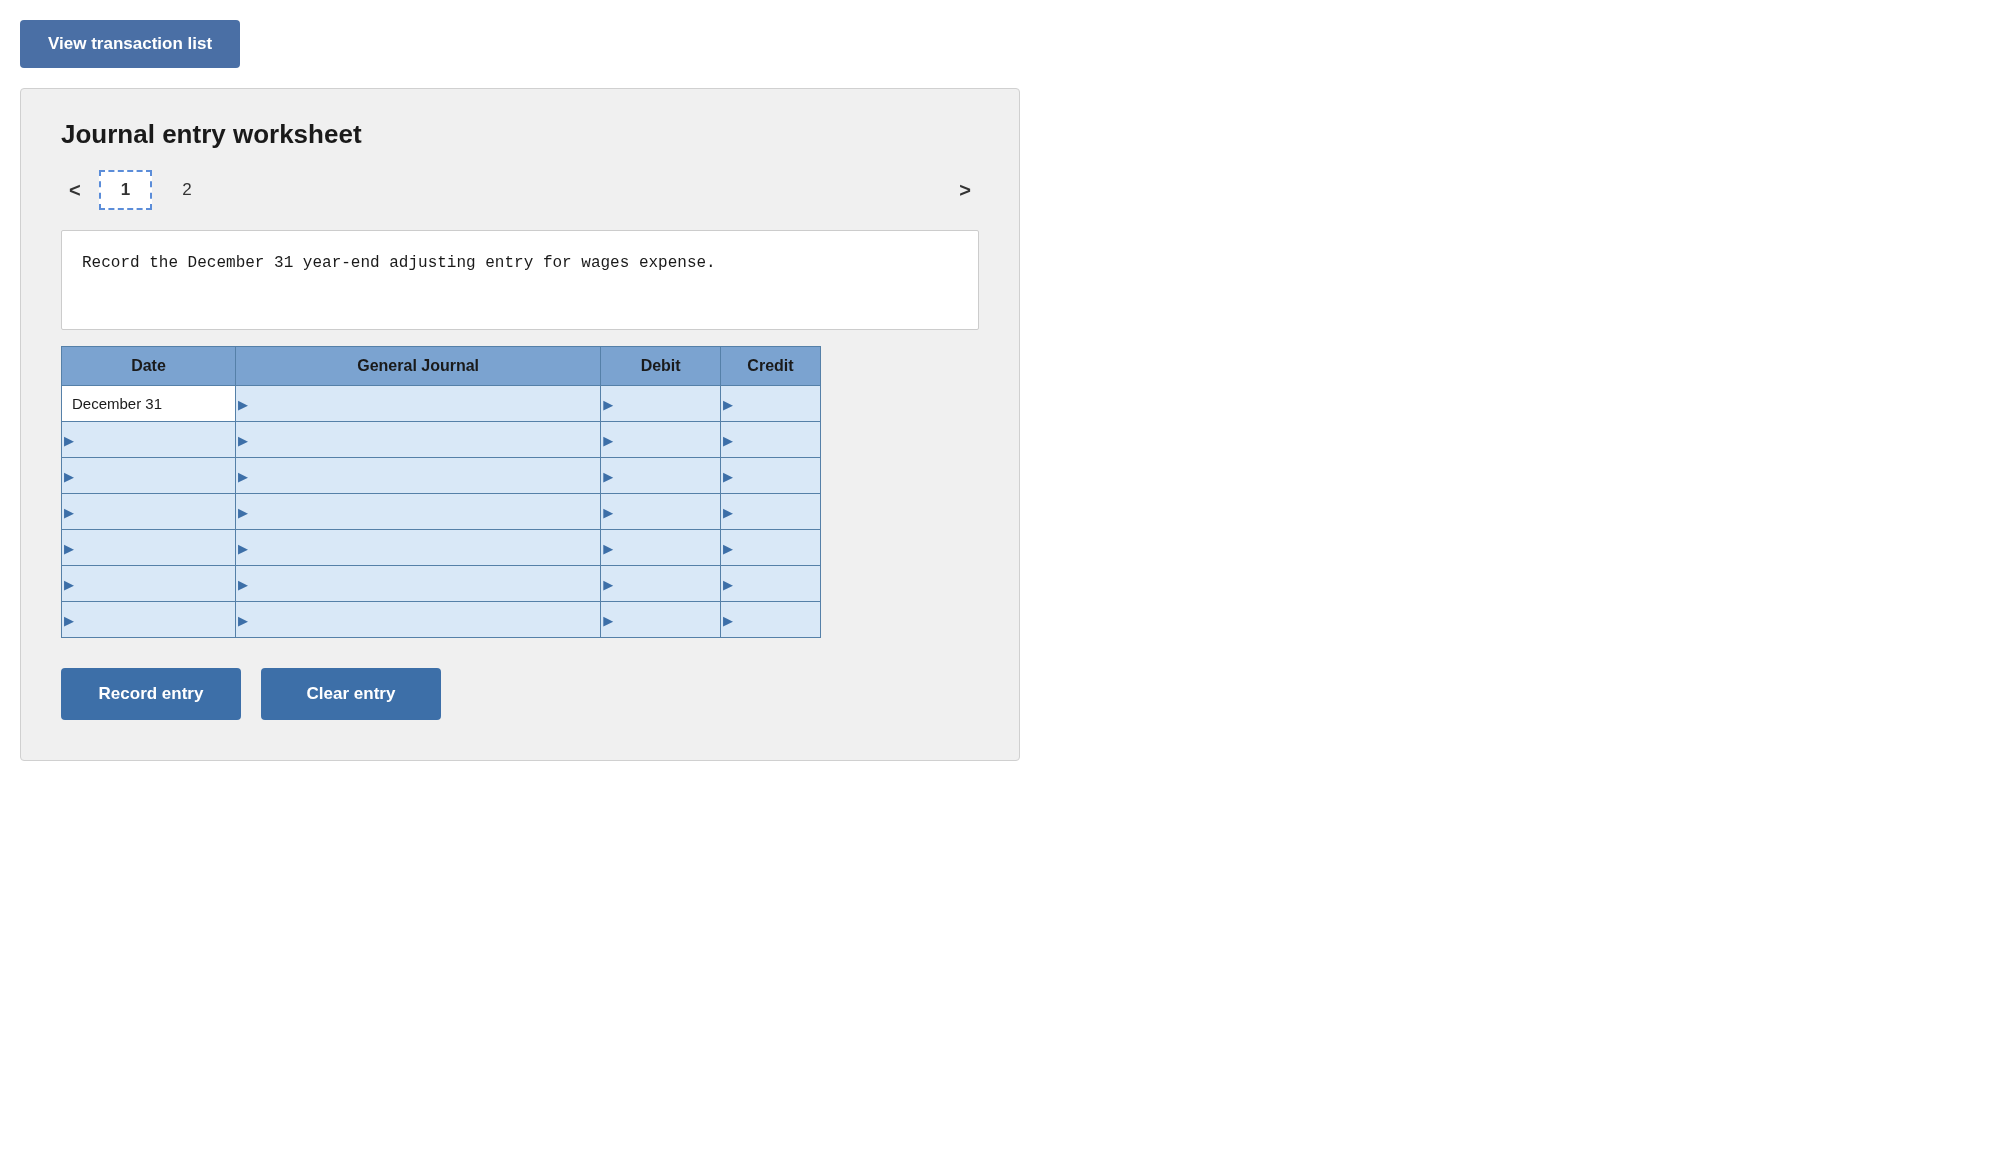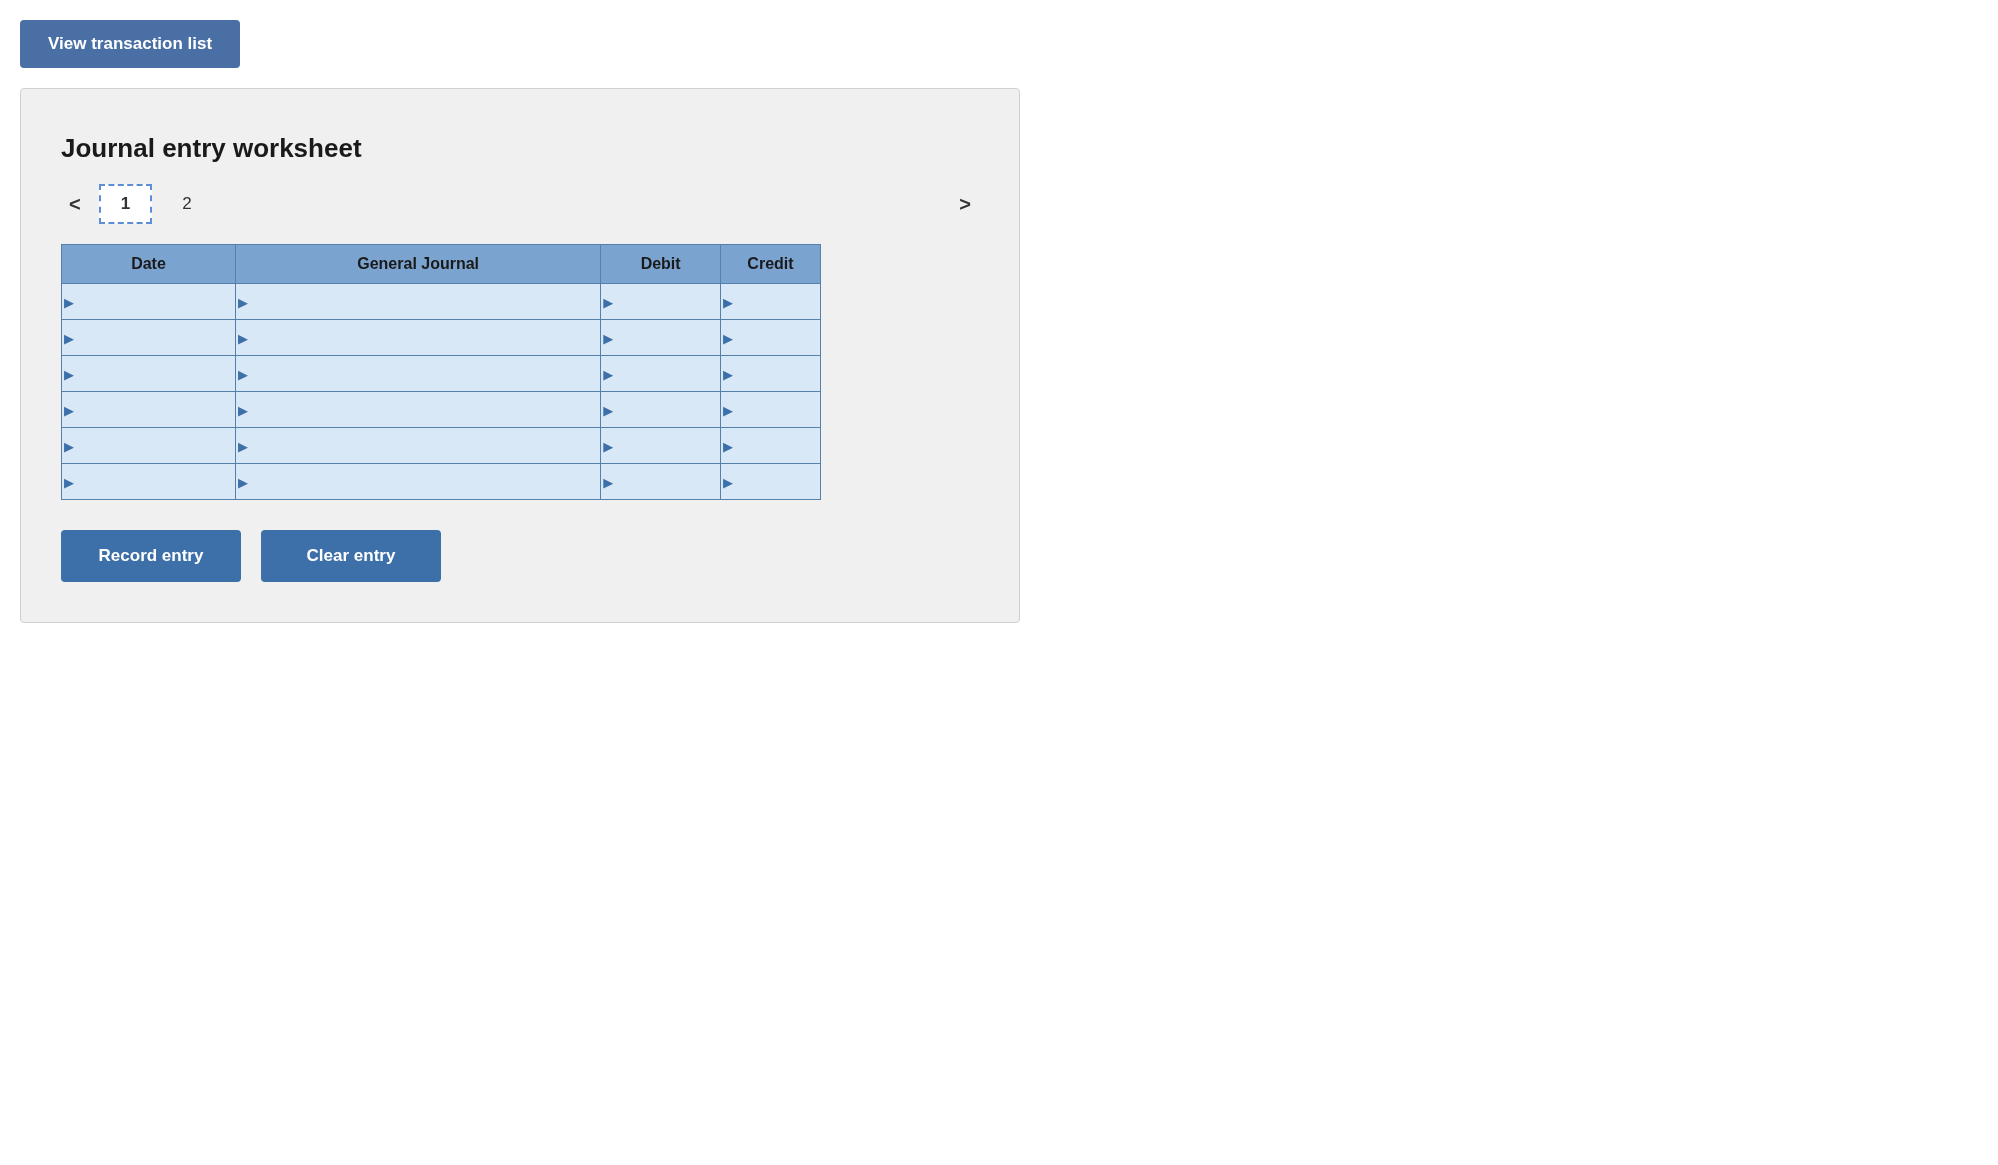--- a/index.html
+++ b/index.html
@@ -27,21 +27,21 @@
       font-size: 17px;
       font-weight: bold;
       cursor: pointer;
       border-radius: 4px;
     }
 
     .worksheet-container {
       background: #f0f0f0;
       border: 1px solid #d0d0d0;
       border-radius: 4px;
-      padding: 44px 40px 40px 40px;
+      padding: 30px 40px 40px 40px;
       max-width: 1000px;
       margin-top: 14px;
     }
 
     .worksheet-title {
       font-size: 26px;
       font-weight: bold;
       color: #1a1a1a;
       margin-bottom: 20px;
     }
@@ -191,32 +191,41 @@
 
   <div class="tab-nav">
     <button class="nav-arrow">&lt;</button>
 
     <button class="tab-item active">1</button>
     <button class="tab-item">2</button>
 
     <button class="nav-arrow" style="margin-left: auto;">&gt;</button>
   </div>
 
+  <div class="instruction-box">
+    <span>Record the December 31 year-end adjusting entry for wages expense.</span>
+  </div>
 
 
   <table class="journal-table">
     <thead>
       <tr>
         <th class="col-date">Date</th>
         <th class="col-journal">General Journal</th>
         <th class="col-debit">Debit</th>
         <th class="col-credit">Credit</th>
       </tr>
     </thead>
     <tbody id="table-body">
+    <tr>
+          <td class="date-cell">December 31</td>
+          <td><span class="cell-arrow">▶</span><input type="text" class="cell-input cell-input-with-arrow" style=""></td>
+          <td><span class="cell-arrow">▶</span><input type="text" class="cell-input cell-input-with-arrow" style=""></td>
+          <td><span class="cell-arrow">▶</span><input type="text" class="cell-input cell-input-with-arrow" style=""></td>
+        </tr>
         <tr>
           <td style="background-color: rgb(217, 232, 247);"><span class="cell-arrow">▶</span><input type="text" class="cell-input cell-input-with-arrow" style=""></td>
           <td><span class="cell-arrow">▶</span><input type="text" class="cell-input cell-input-with-arrow" style=""></td>
           <td><span class="cell-arrow">▶</span><input type="text" class="cell-input cell-input-with-arrow" style=""></td>
           <td><span class="cell-arrow">▶</span><input type="text" class="cell-input cell-input-with-arrow" style=""></td>
         </tr>
         <tr>
           <td style="background-color: rgb(217, 232, 247);"><span class="cell-arrow">▶</span><input type="text" class="cell-input cell-input-with-arrow" style=""></td>
           <td><span class="cell-arrow">▶</span><input type="text" class="cell-input cell-input-with-arrow" style=""></td>
           <td><span class="cell-arrow">▶</span><input type="text" class="cell-input cell-input-with-arrow" style=""></td>

